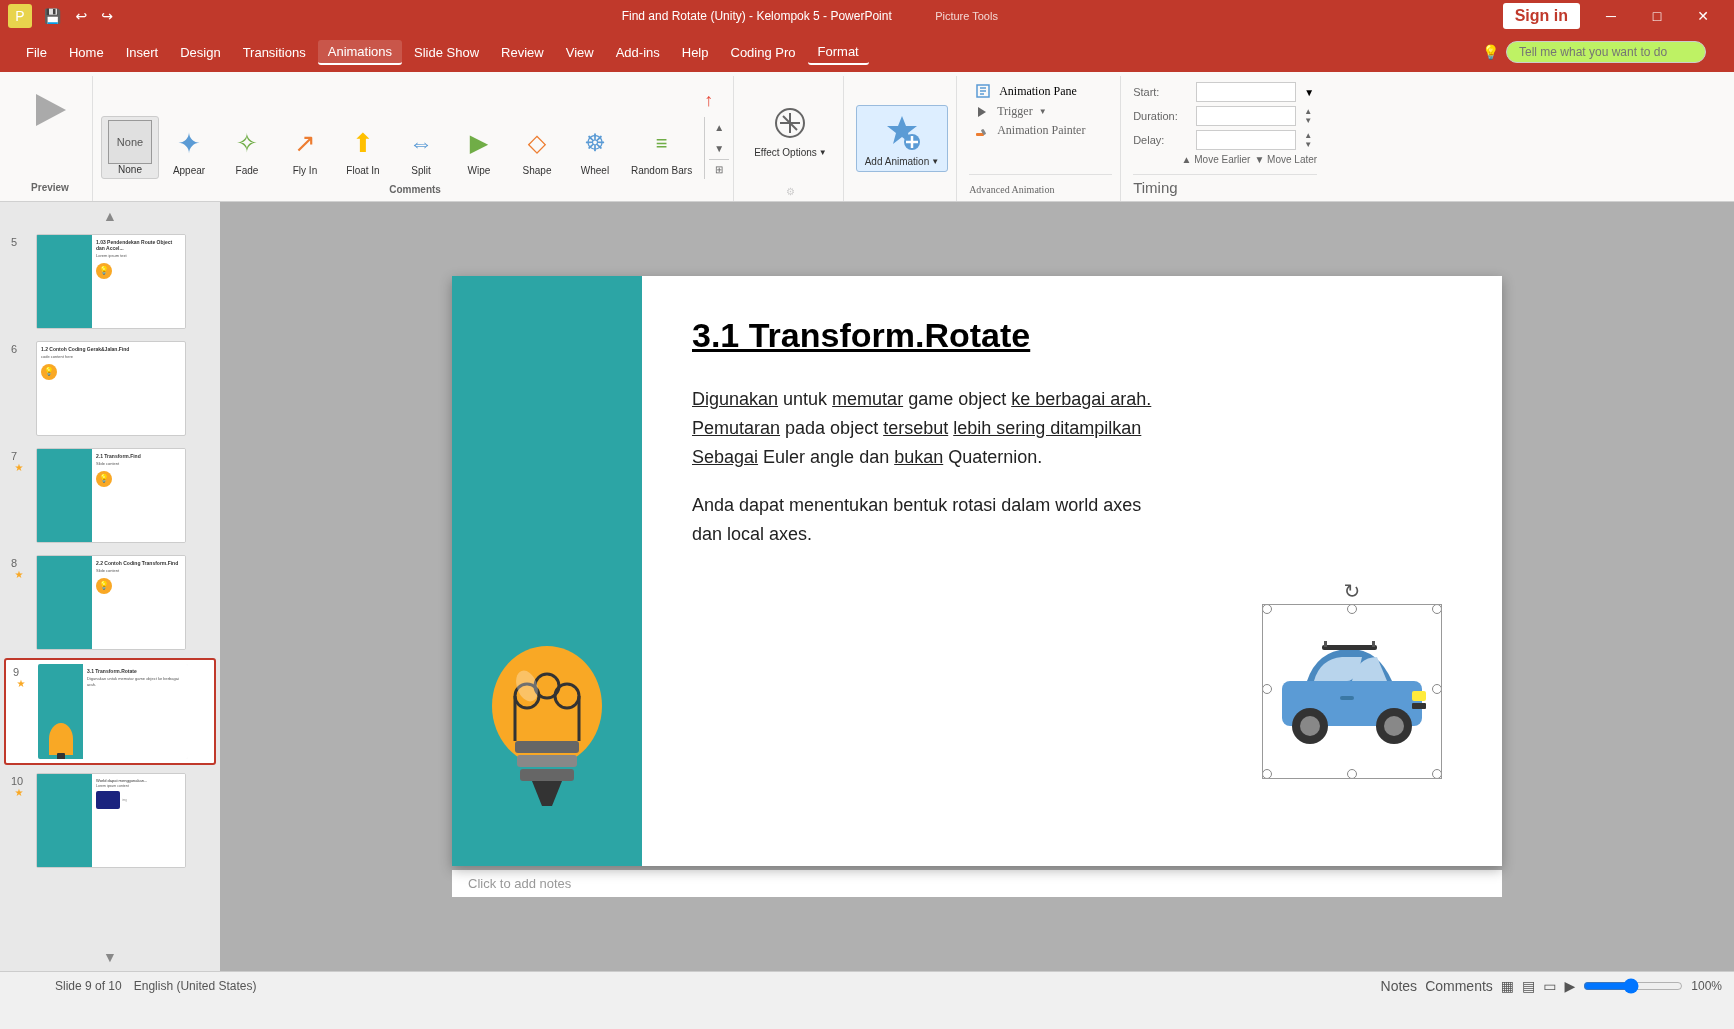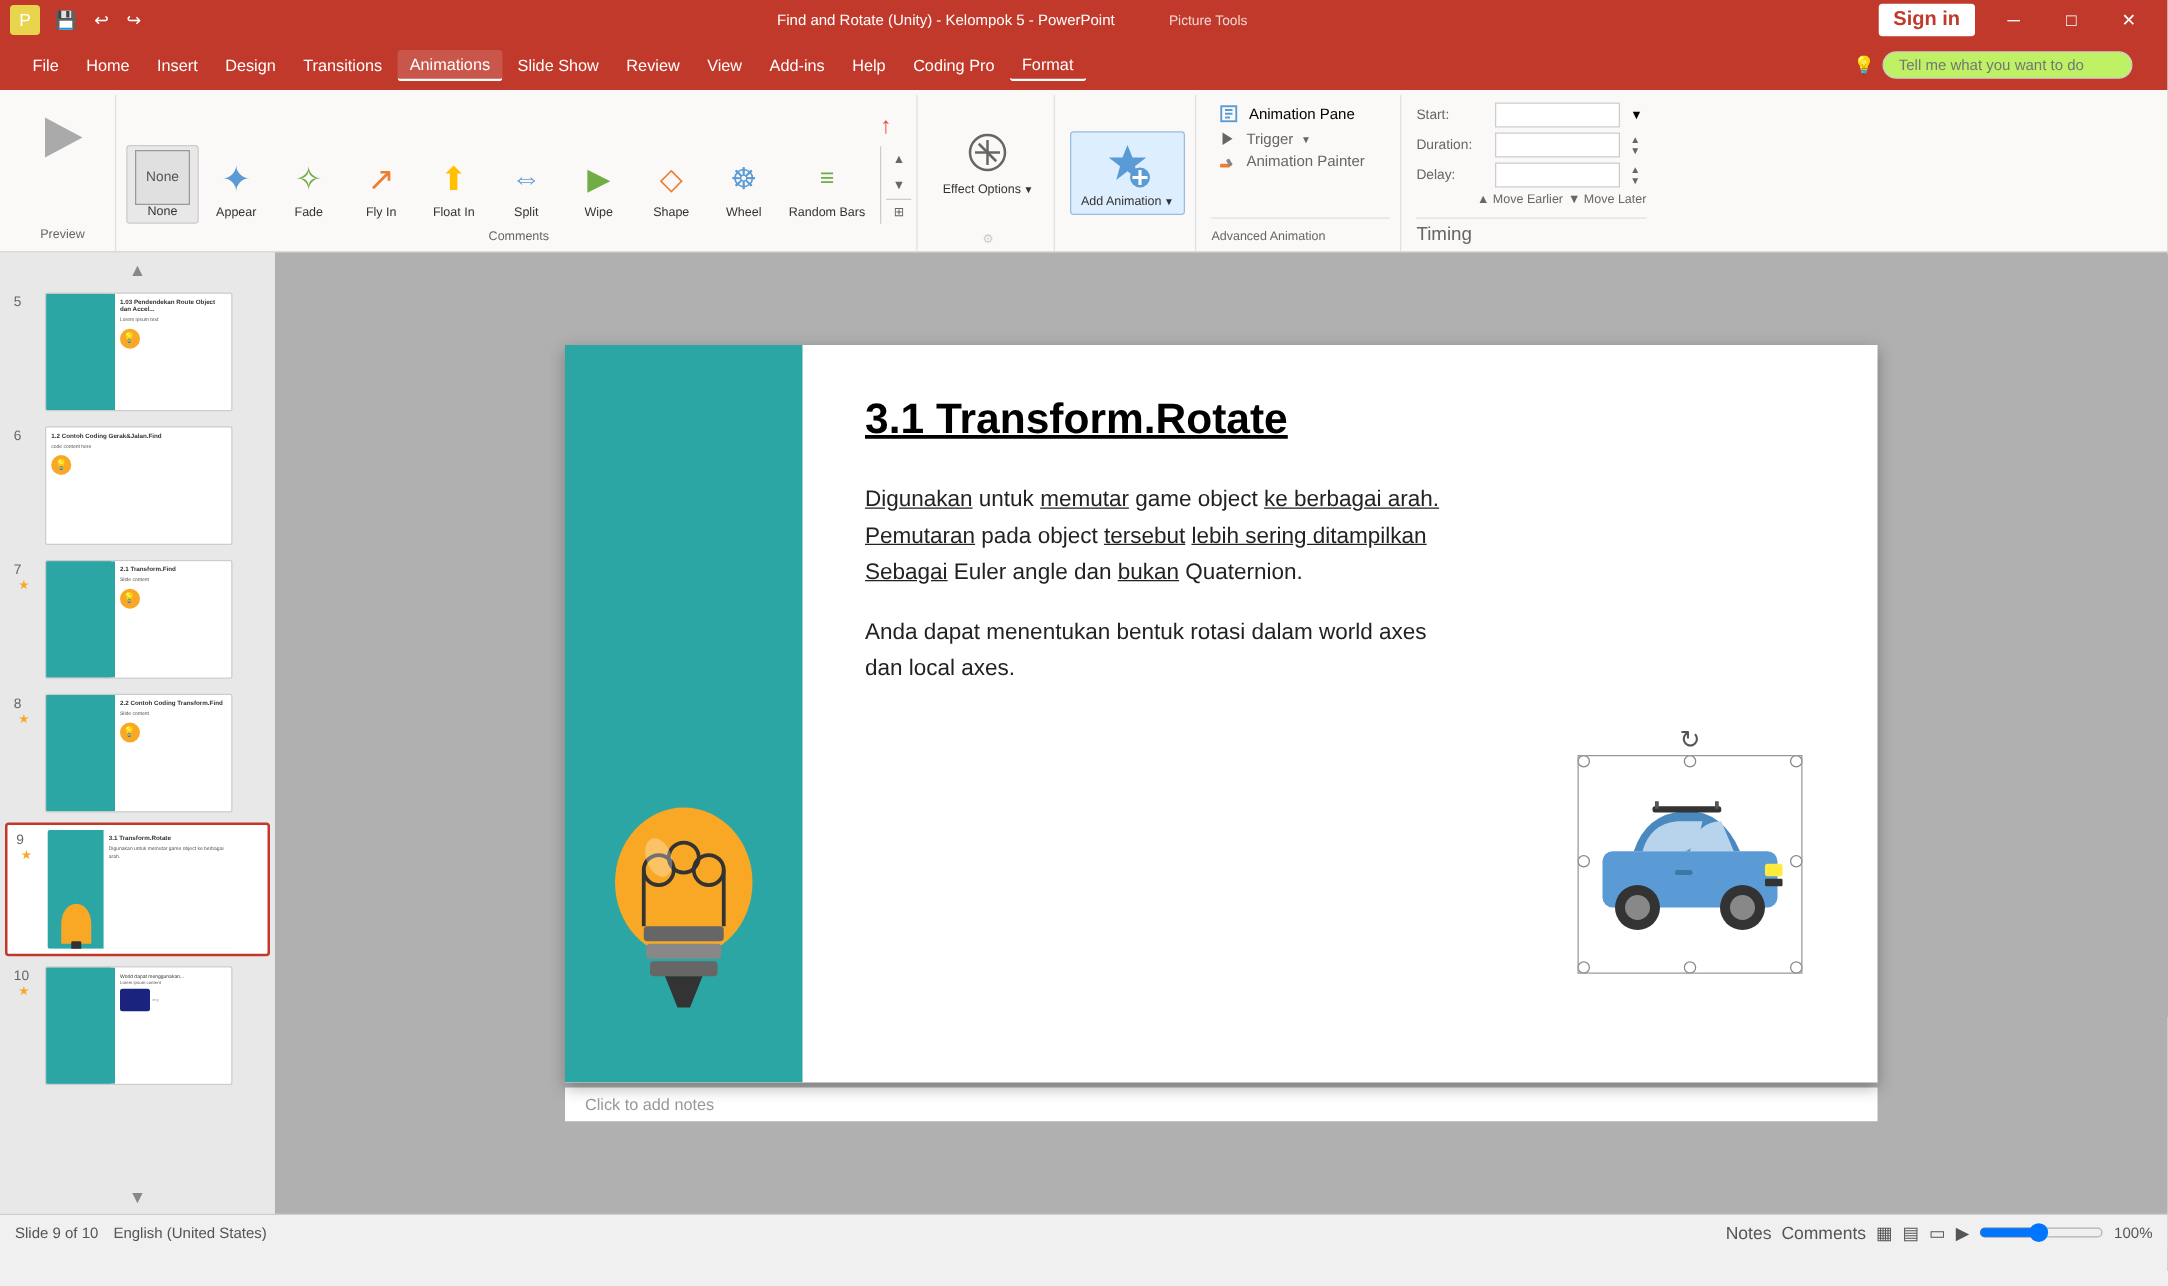--- a/index.html
+++ b/index.html
@@ -54,20 +54,21 @@
       align-items: center;
       padding: 4px 8px;
       border-right: 1px solid #e0e0e0;
       min-width: fit-content;
     }
     .ribbon-group-label {
       font-size: 10px;
       color: #666;
       margin-top: auto;
       padding-bottom: 4px;
+      font-weight: bold;
     }
 
     
     .preview-section {
       display: flex;
       flex-direction: column;
       align-items: center;
       justify-content: center;
       padding: 4px 12px;
       border-right: 1px solid #e0e0e0;
@@ -123,20 +124,21 @@
       border-radius: 3px;
     }
 
     
     .advanced-group {
       display: flex;
       flex-direction: column;
       padding: 4px 8px;
       border-right: 1px solid #e0e0e0;
       min-width: 160px;
+      font-family: Liberation Serif, serif;
     }
     .anim-pane-btn {
       display: flex;
       align-items: center;
       gap: 4px;
       cursor: pointer;
       font-size: 12px;
       padding: 3px 6px;
       border-radius: 3px;
     }
@@ -292,21 +294,21 @@
       height: 28px;
       background: #f0f0f0;
       border-top: 1px solid #ccc;
       display: flex;
       align-items: center;
       justify-content: space-between;
       padding: 0 12px;
       font-size: 12px;
       color: #555;
     }
-    .bottom-left { display: flex; align-items: center; gap: 12px; }
+    .bottom-left { display: flex; align-items: center; gap: 12px; margin-left: 43px; }
     .bottom-right { display: flex; align-items: center; gap: 8px; }
     .bottom-icon { font-size: 14px; cursor: pointer; }
 
     
     .none-btn {
       background: #e8e8e8;
       border: 1px solid #ccc;
     }
 
     

